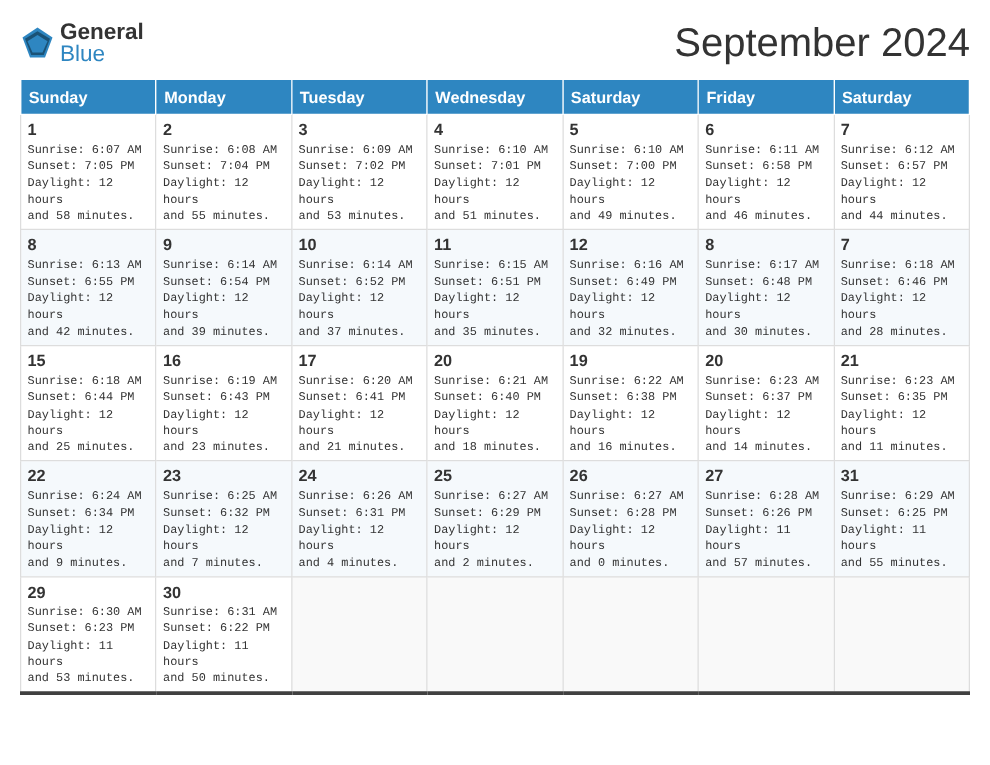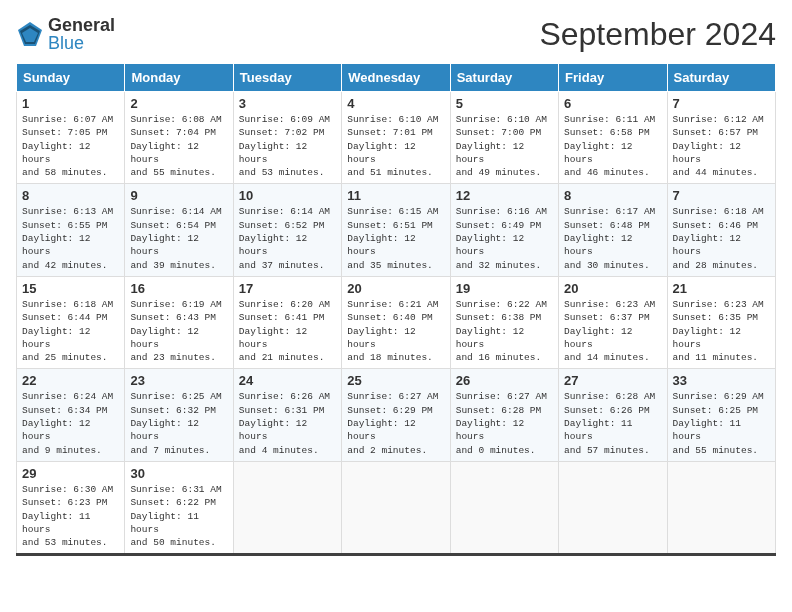--- a/index.html
+++ b/index.html
@@ -241,21 +241,21 @@
         </td>
         <td>
           <span class="day-num">26</span>
           <div class="day-info">Sunrise: 6:27 AM<br>Sunset: 6:28 PM<br>Daylight: 12 hours<br>and 0 minutes.</div>
         </td>
         <td>
           <span class="day-num">27</span>
           <div class="day-info">Sunrise: 6:28 AM<br>Sunset: 6:26 PM<br>Daylight: 11 hours<br>and 57 minutes.</div>
         </td>
         <td>
-          <span class="day-num">33</span>
+          <span class="day-num">31</span>
           <div class="day-info">Sunrise: 6:29 AM<br>Sunset: 6:25 PM<br>Daylight: 11 hours<br>and 55 minutes.</div>
         </td>
       </tr>
       <tr class="last-row">
         <td>
           <span class="day-num">29</span>
           <div class="day-info">Sunrise: 6:30 AM<br>Sunset: 6:23 PM<br>Daylight: 11 hours<br>and 53 minutes.</div>
         </td>
         <td>
           <span class="day-num">30</span>

